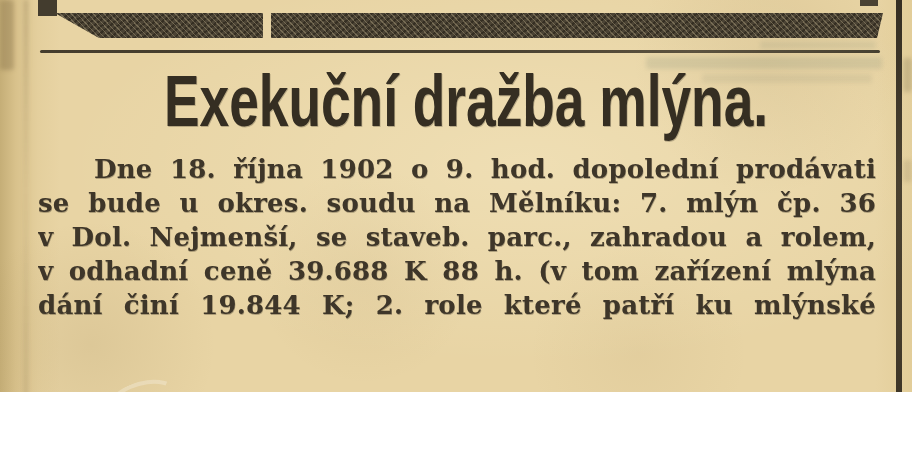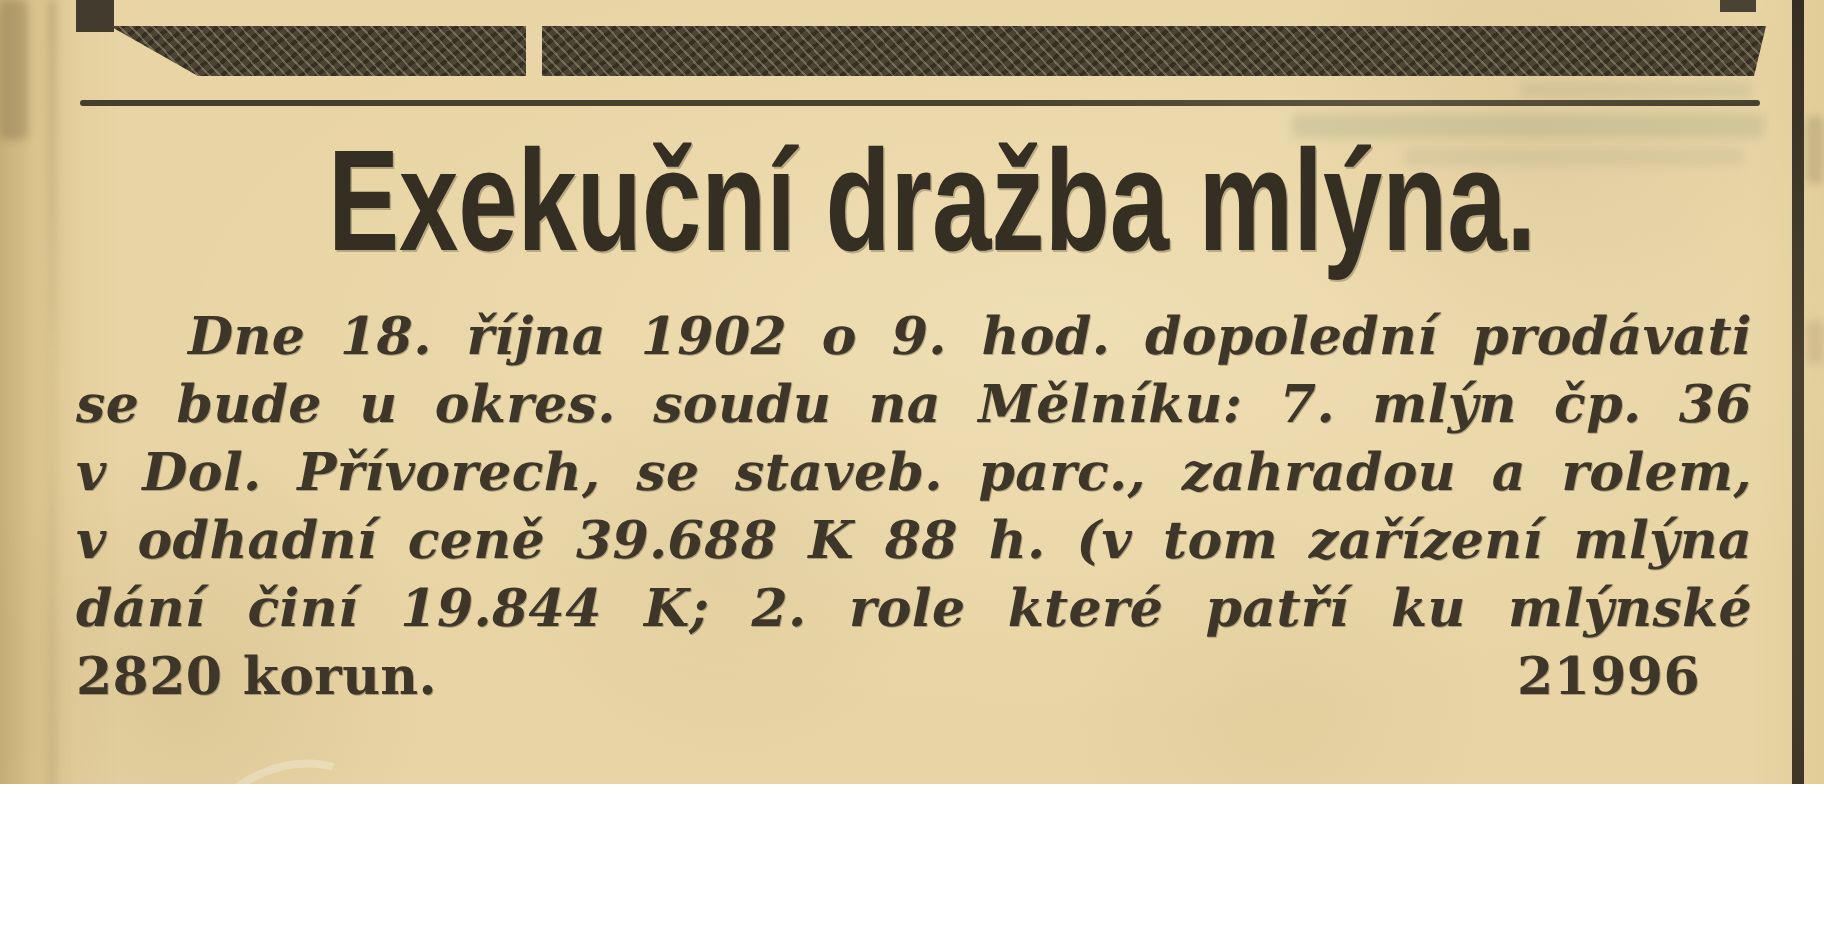--- a/index.html
+++ b/index.html
@@ -65,21 +65,21 @@
   
   .body-text {
     position: absolute; left: 38px; top: 152px; width: 838px;
     color: #3e3629;
     font-size: 26px; font-weight: bold;
     letter-spacing: 0.2px; word-spacing: 1px;
     text-shadow: 0.5px 0.5px 0 rgba(62,54,41,0.35);
   }
   .line {
     height: 34px; line-height: 34px; overflow: hidden;
-    text-align: justify; text-align-last: justify; font-style: italic;
+    text-align: justify; text-align-last: justify;
   }
   .line::after { content: ""; display: inline-block; width: 100%; }
   .line.indent { padding-left: 56px; }
   .line-last {
     height: 34px; line-height: 34px;
     display: flex; justify-content: space-between;
     padding-right: 26px;
   }
   
   .rule-bottom {
@@ -130,27 +130,23 @@
   <div class="ghost g2"></div>
   <div class="ghost g3"></div>
   <div class="ghost g4"></div>
   <div class="ghost g5"></div>
 
   <div class="title">Exekuční dražba mlýna.</div>
 
   <div class="body-text">
     <div class="line indent">Dne 18. října 1902 o 9. hod. dopolední prodávati</div>
     <div class="line">se bude u okres. soudu na Mělníku: 7. mlýn čp. 36</div>
-    <div class="line">v Dol. Přívorech, se staveb. parc., zahradou a rolem,</div>
+    <div class="line">v Dol. Nejmenší, se staveb. parc., zahradou a rolem,</div>
     <div class="line">v odhadní ceně 39.688 K 88 h. (v tom zařízení mlýna</div>
     <div class="line">dání činí 19.844 K; 2. role které patří ku mlýnské</div>
-    <div class="line-last">
-      <span>2820 korun.</span>
-      <span>21996</span>
-    </div>
   </div>
 
   <div class="watermark-emblem"></div>
   <div class="watermark-text">vodnimlyny.cz</div>
 
   <div class="rule-bottom"></div>
 
 </div>
 
 </body></html>

